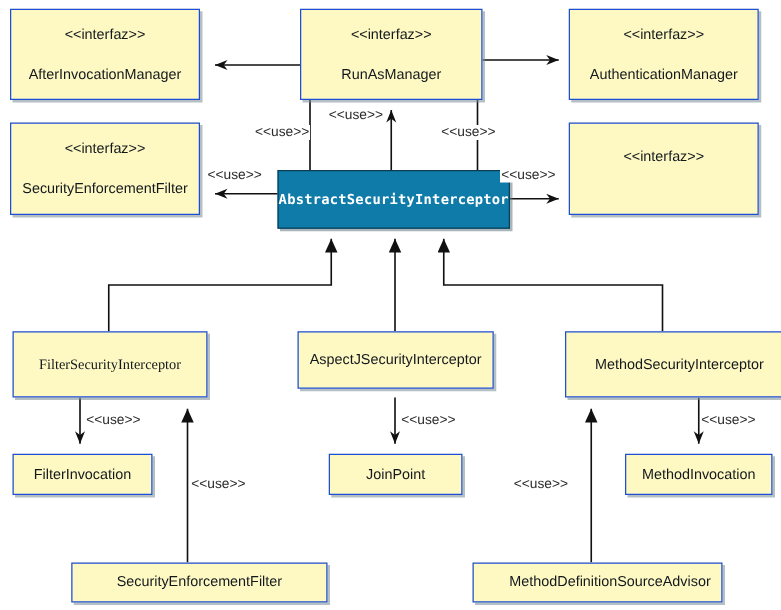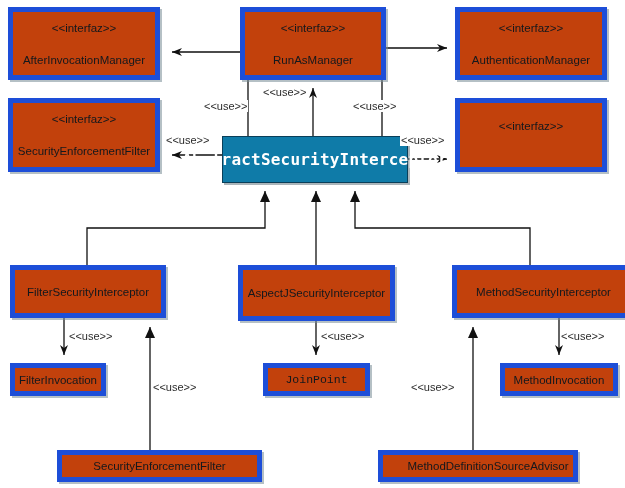--- a/index.html
+++ b/index.html
@@ -19,22 +19,22 @@
     position: absolute;
     left: 0;
     top: 0;
     width: 625px;
     height: 488px;
     pointer-events: none;
   }
   .node {
     position: absolute;
     box-sizing: border-box;
-    background: #c2410c;
-    border: 5px solid #1d4ed8;
+    background: #fef9c3;
+    border: 1px solid #1d4ed8;
     box-shadow: 2px 2px 0 rgba(120,140,150,0.55);
     display: flex;
     flex-direction: column;
     align-items: center;
     justify-content: center;
     color: #101418;
     z-index: 2;
   }
   .node .stereo {
     font-size: 11.5px;
@@ -51,21 +51,21 @@
   .node.iface .stereo { margin-bottom: 18px; }
   .node.abstract {
     background: #0f7ba8;
     border: 1px solid #0a3f59;
     box-shadow: 2px 2px 0 rgba(100,120,130,0.55);
   }
   .node.abstract .nm {
     color: #ffffff;
     font-family: "DejaVu Sans Mono", "Liberation Mono", monospace;
     font-weight: bold;
-    font-size: 16px;
+    font-size: 11px;
     letter-spacing: 0.2px;
   }
   .edge-label {
     position: absolute;
     font-family: "Liberation Sans", sans-serif;
     font-size: 11px;
     line-height: 12px;
     color: #2b2b2b;
     background: #ffffff;
     white-space: nowrap;
@@ -137,37 +137,37 @@
   </div>
 
   <div class="node iface" style="left:455px; top:98px; width:152px; height:74px;">
     <div class="stereo">&lt;&lt;interfaz&gt;&gt;</div>
   </div>
 
   <div class="node abstract" style="left:222px; top:136px; width:186px; height:47px;">
     <div class="nm">AbstractSecurityInterceptor</div>
   </div>
 
-  <div class="node" style="left:10px; top:265px; width:156px; height:53px;">
+  <div class="node" style="left:10px; top:265px; width:156px; height:53px;font-family:Liberation Serif, serif;">
     <div class="nm">FilterSecurityInterceptor</div>
   </div>
 
-  <div class="node" style="left:238px; top:265px; width:157px; height:56px;">
+  <div class="node" style="left:238px; top:265px; width:157px; height:46px;">
     <div class="nm">AspectJSecurityInterceptor</div>
   </div>
 
   <div class="node" style="left:452px; top:265px; width:183px; height:53px;">
     <div class="nm">MethodSecurityInterceptor</div>
   </div>
 
-  <div class="node" style="left:10px; top:363px; width:96px; height:33px;">
+  <div class="node" style="left:10px; top:363px; width:112px; height:33px;">
     <div class="nm">FilterInvocation</div>
   </div>
 
-  <div class="node" style="left:263px; top:363px; width:107px; height:33px;font-family:Liberation Mono, monospace;">
+  <div class="node" style="left:263px; top:363px; width:107px; height:33px;">
     <div class="nm">JoinPoint</div>
   </div>
 
   <div class="node" style="left:500px; top:363px; width:118px; height:33px;justify-content:center;">
     <div class="nm">MethodInvocation</div>
   </div>
 
   <div class="node" style="left:57px; top:450px; width:205px; height:32px;">
     <div class="nm">SecurityEnforcementFilter</div>
   </div>

